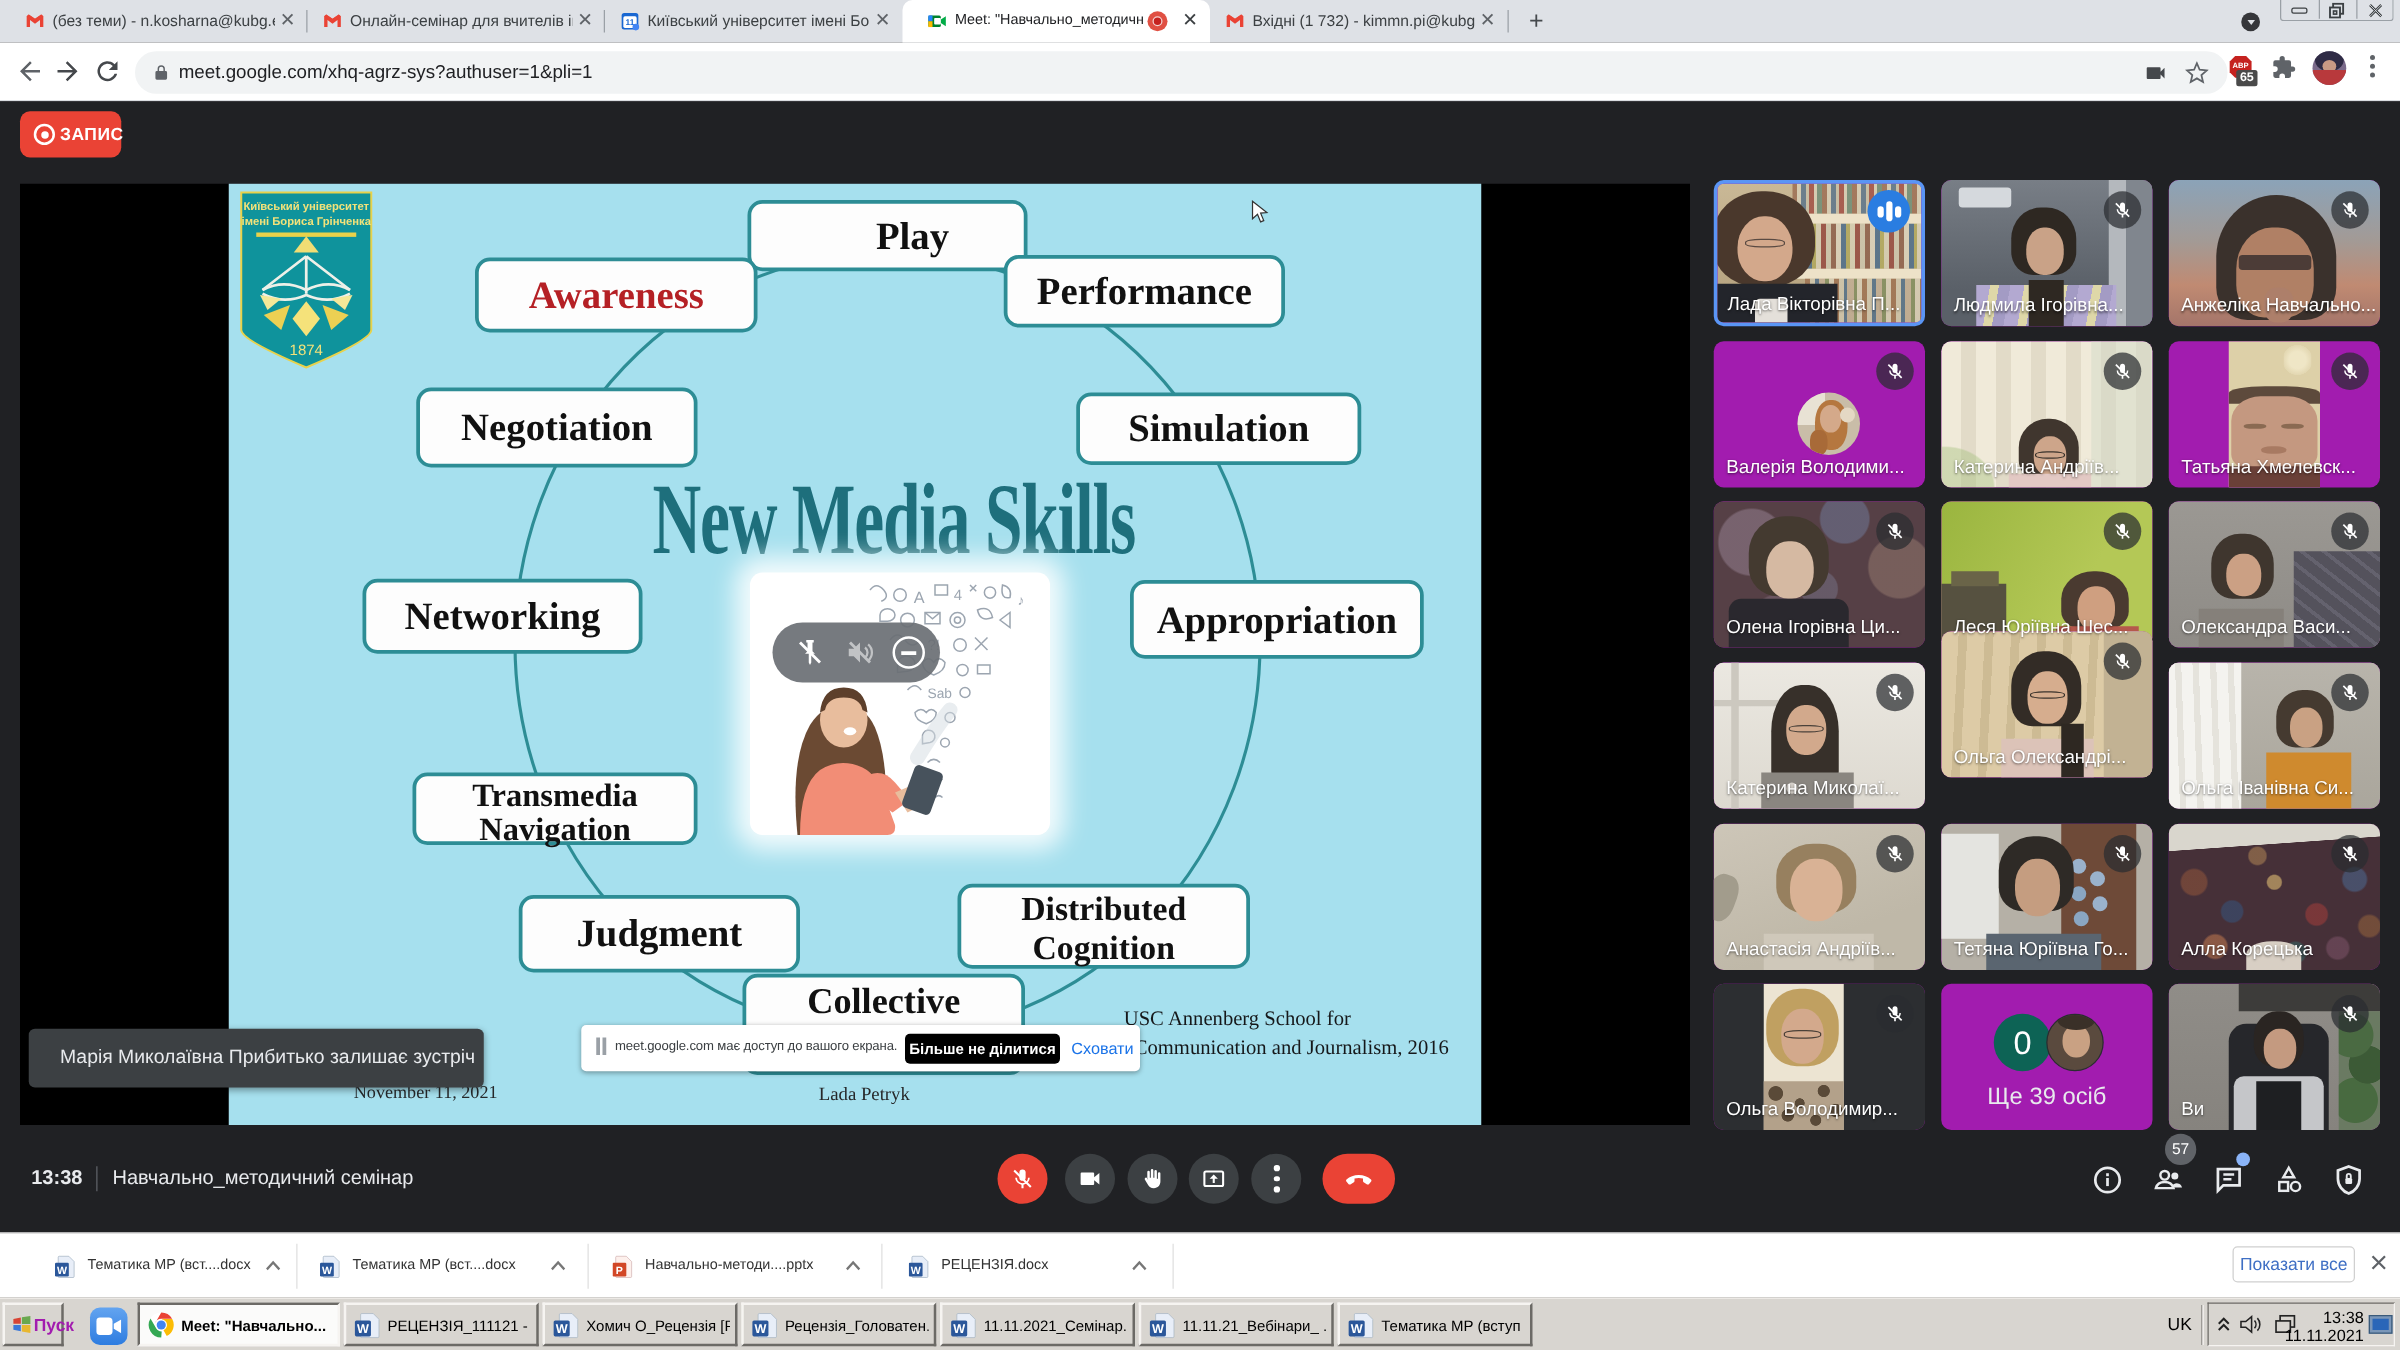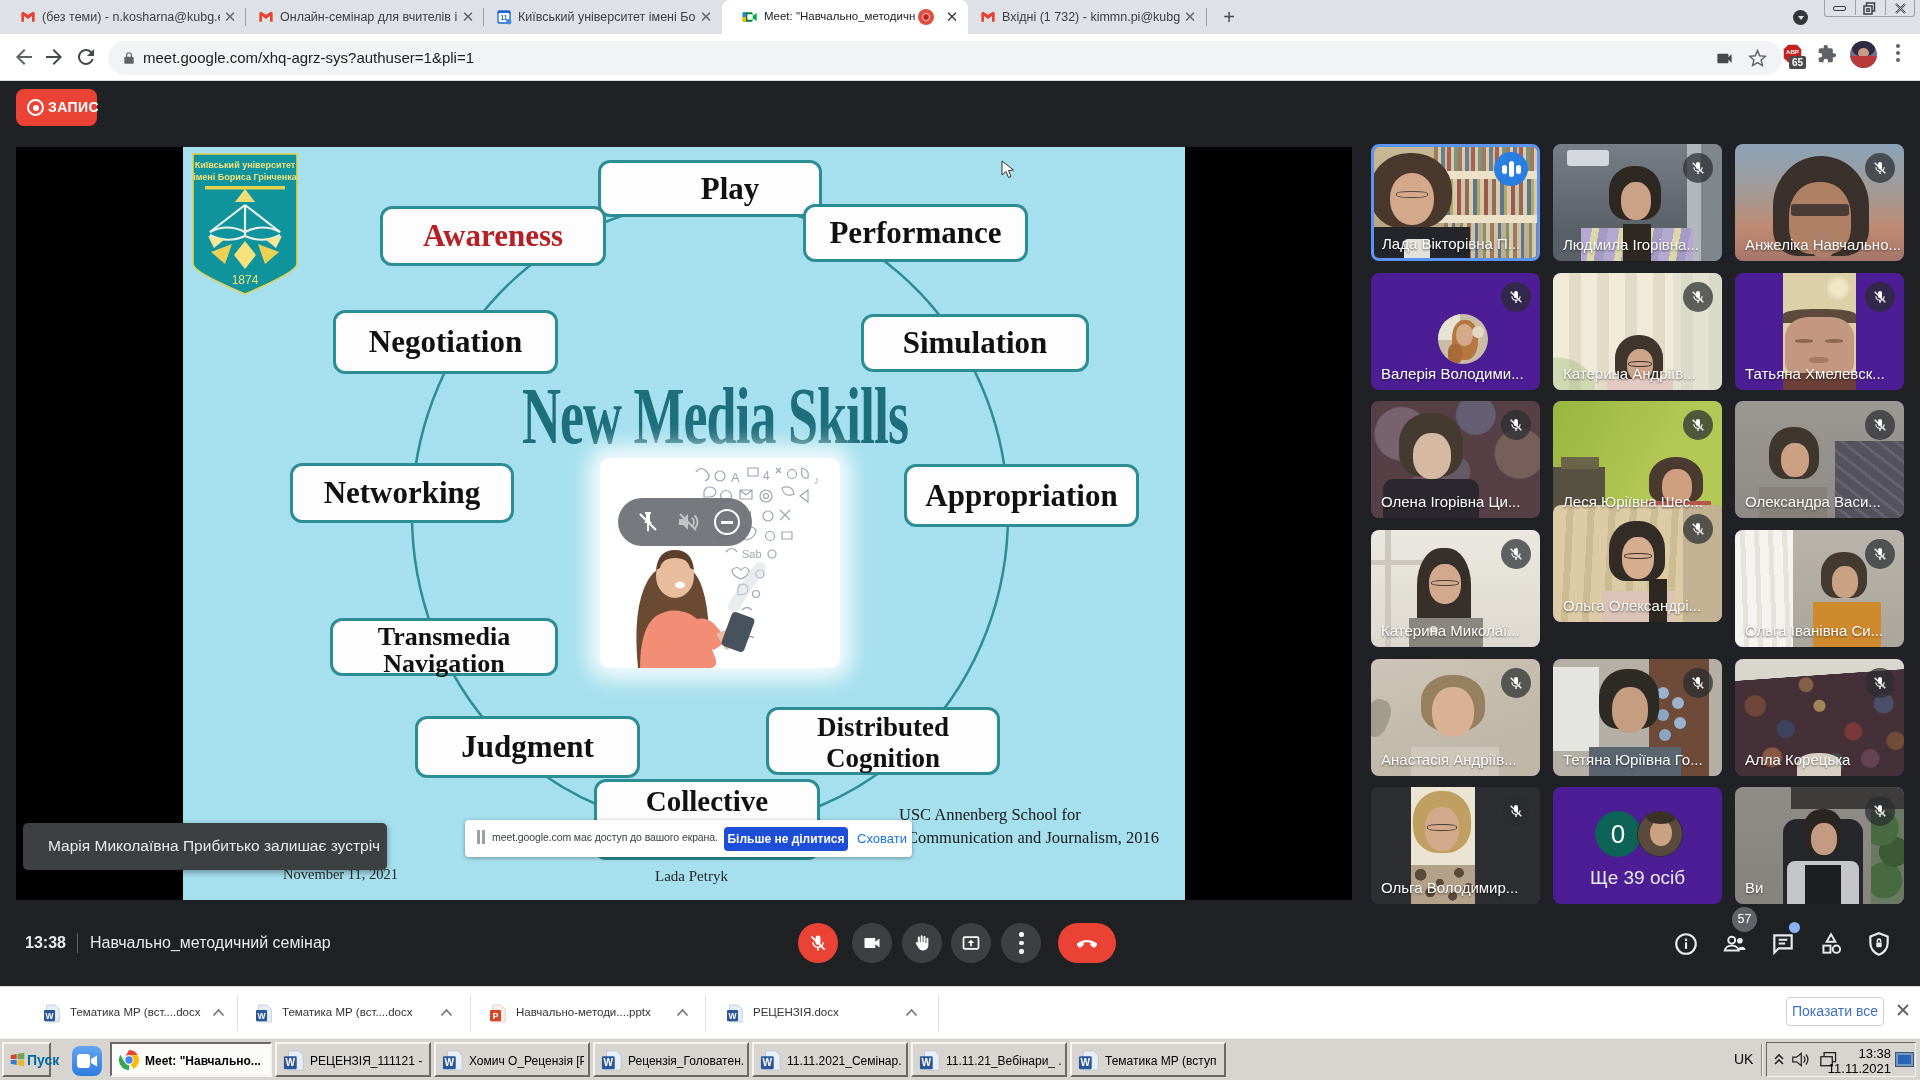--- a/index.html
+++ b/index.html
@@ -25,21 +25,21 @@
   #meet { position:absolute; left:0; top:81px; width:1920px; height:905px; background:#202124; }
   #recbadge { position:absolute; left:16px; top:8px; width:81px; height:37px; background:#ea4335; border-radius:8px; }
   #recbadge span { position:absolute; left:32px; top:10px; color:#fff; font-weight:bold; font-size:14px; letter-spacing:.4px; }
   #banner { position:absolute; left:123px; top:8px; width:1781px; height:37px; background:#3a3d41; border-radius:8px; }
   #banner .nm { position:absolute; left:54px; top:9px; color:#e8eaed; font-size:15px; font-weight:500; }
   #video { position:absolute; left:16px; top:66px; width:1336px; height:753px; background:#000; }
   #slide { position:absolute; left:167px; top:0; width:1002px; height:753px; background:#a6e0ee; overflow:hidden; }
   .sbox { position:absolute; background:#fdfdfd; border:3px solid #2d8d95; border-radius:12px;
     font-family:"Liberation Serif", serif; font-weight:bold; color:#111; text-align:center; }
   
-  .tile { position:absolute; width:169px; height:117px; border-radius:8px; background:#4c1d95; overflow:hidden; }
+  .tile { position:absolute; width:169px; height:117px; border-radius:8px; background:#a21caf; overflow:hidden; }
   .tile .label { position:absolute; left:10px; bottom:8px; color:#fff; font-size:15px; font-weight:500;
     white-space:nowrap; text-shadow:0 1px 2px rgba(0,0,0,.6); z-index:9; }
   .mic { position:absolute; top:9px; right:9px; width:30px; height:30px; border-radius:50%;
     background:rgba(42,45,48,.72); z-index:9; }
   
   #dlbar { position:absolute; left:0; top:986px; width:1920px; height:52px; background:#fff;
     border-top:1px solid #d6d6d6; }
   #taskbar { position:absolute; left:0; top:1038px; width:1920px; height:42px; background:#d8d5d0;
     border-top:1px solid #f2f0ec; }
   .tbtn { position:absolute; top:3px; height:35px; background:#d8d5d0;
@@ -564,21 +564,21 @@
         <div class="label" style="">Ви</div>
       </div>
   </div>
   <div id="toast" style="position:absolute;left:23px;top:742px;width:364px;height:47px;background:#3c4043;border-radius:5px;box-shadow:0 2px 6px rgba(0,0,0,.4);">
     <div style="position:absolute;left:25px;top:14px;color:#e8eaed;font-size:15.5px;font-weight:500;white-space:nowrap;">Марія Миколаївна Прибитько залишає зустріч</div>
   </div>
   <div id="sharebar" style="position:absolute;left:465px;top:739px;width:447px;height:37px;background:#fff;border-radius:4px;box-shadow:0 1px 4px rgba(0,0,0,.35);">
     <div style="position:absolute;left:12px;top:10px;width:3px;height:14px;background:#9aa0a6;"></div>
     <div style="position:absolute;left:17px;top:10px;width:3px;height:14px;background:#9aa0a6;"></div>
     <div style="position:absolute;left:27px;top:11px;font-size:10.5px;color:#3c4043;white-space:nowrap;letter-spacing:-0.1px;">meet.google.com має доступ до вашого екрана.</div>
-    <div style="position:absolute;left:259px;top:7px;width:124px;height:24px;background:#1d4ed8;border-radius:4px;color:#fff;font-size:12px;font-weight:bold;text-align:center;line-height:24px;white-space:nowrap;">Більше не ділитися</div>
+    <div style="position:absolute;left:259px;top:7px;width:124px;height:24px;background:#000000;border-radius:4px;color:#fff;font-size:12px;font-weight:bold;text-align:center;line-height:24px;white-space:nowrap;">Більше не ділитися</div>
     <div style="position:absolute;left:392px;top:11px;font-size:13px;color:#1a73e8;">Сховати</div>
   </div>
   <div id="bottombar">
     <div style="position:absolute;left:25px;top:853px;font-size:16px;font-weight:bold;color:#e8eaed;">13:38</div>
     <div style="position:absolute;left:77px;top:852px;width:1px;height:20px;background:#5f6368;"></div>
     <div style="position:absolute;left:90px;top:853px;font-size:16px;color:#e8eaed;">Навчально_методичний семінар</div>
     <div style="position:absolute;left:798px;top:842px;width:40px;height:40px;border-radius:50%;background:#ea4335;">
       <svg width="20" height="20" viewBox="0 0 24 24" style="position:absolute;left:10px;top:10px;">
           <path d="M12 14a3 3 0 0 0 3-3V6a3 3 0 0 0-6 0v5a3 3 0 0 0 3 3z" fill="#fff"></path>
           <path d="M17.3 11a5.3 5.3 0 0 1-10.6 0H5a7 7 0 0 0 6 6.7V21h2v-3.3a7 7 0 0 0 6-6.7z" fill="#fff"></path>
@@ -687,21 +687,21 @@
     </svg>
 </div>
 <div id="taskbar">
   <div class="tbtn" style="left:2px;width:49px;">
     <svg style="position:absolute;left:5px;top:7px;" width="17" height="17" viewBox="0 0 20 20">
         <path d="M2 5l7-1.5v6H2z" fill="#d84434"></path>
         <path d="M10 3.3L18 2v7.7h-8z" fill="#6aa84f"></path>
         <path d="M2 10.5h7v6L2 15z" fill="#3c78d8"></path>
         <path d="M10 10.7h8V18l-8-1.3z" fill="#e8b730"></path>
       </svg>
-    <div style="position:absolute;left:23px;top:8px;font-size:14px;font-weight:bold;color:#0369a1;">Пуск</div>
+    <div style="position:absolute;left:23px;top:8px;font-size:14px;font-weight:bold;color:#a21caf;">Пуск</div>
   </div>
   <div style="position:absolute;left:72px;top:7px;width:30px;height:30px;border-radius:8px;background:linear-gradient(180deg,#63a4f0,#2d7ce0);">
     <svg style="position:absolute;left:5px;top:7px;" width="20" height="16" viewBox="0 0 20 16">
         <rect x="0" y="1" width="13" height="14" rx="3" fill="#fff"></rect>
         <path d="M14 6l6-3.5v11L14 10z" fill="#fff"></path>
       </svg>
   </div>
   <div class="tbtn" style="left:110px;width:162px;background:#fbfbfa;border-top-color:#6c6a66;border-left-color:#6c6a66;border-right-color:#f6f4f1;border-bottom-color:#f6f4f1;">
     <svg class="ti" viewBox="0 0 24 24">
         <circle cx="12" cy="12" r="11" fill="#fff"></circle>

